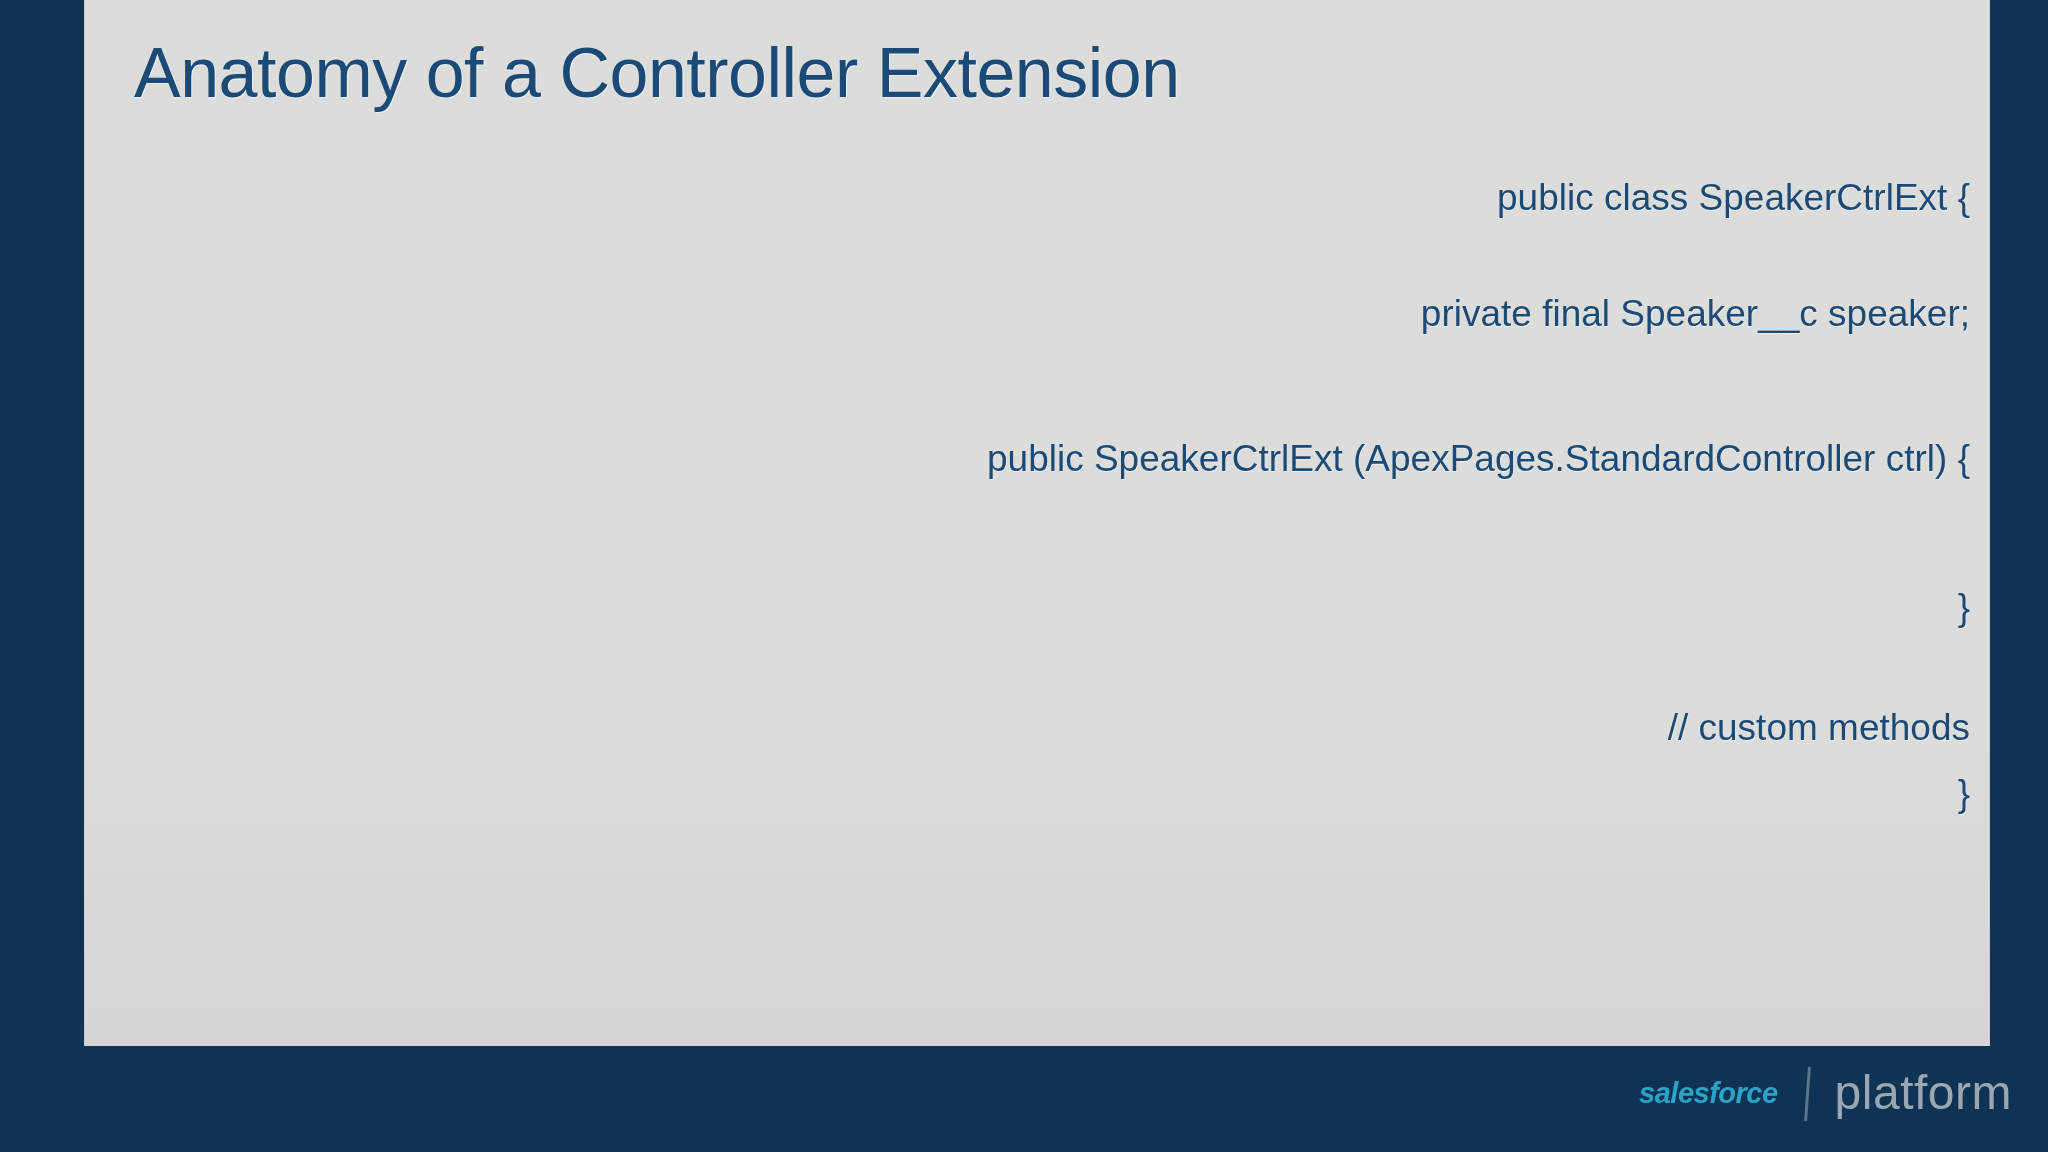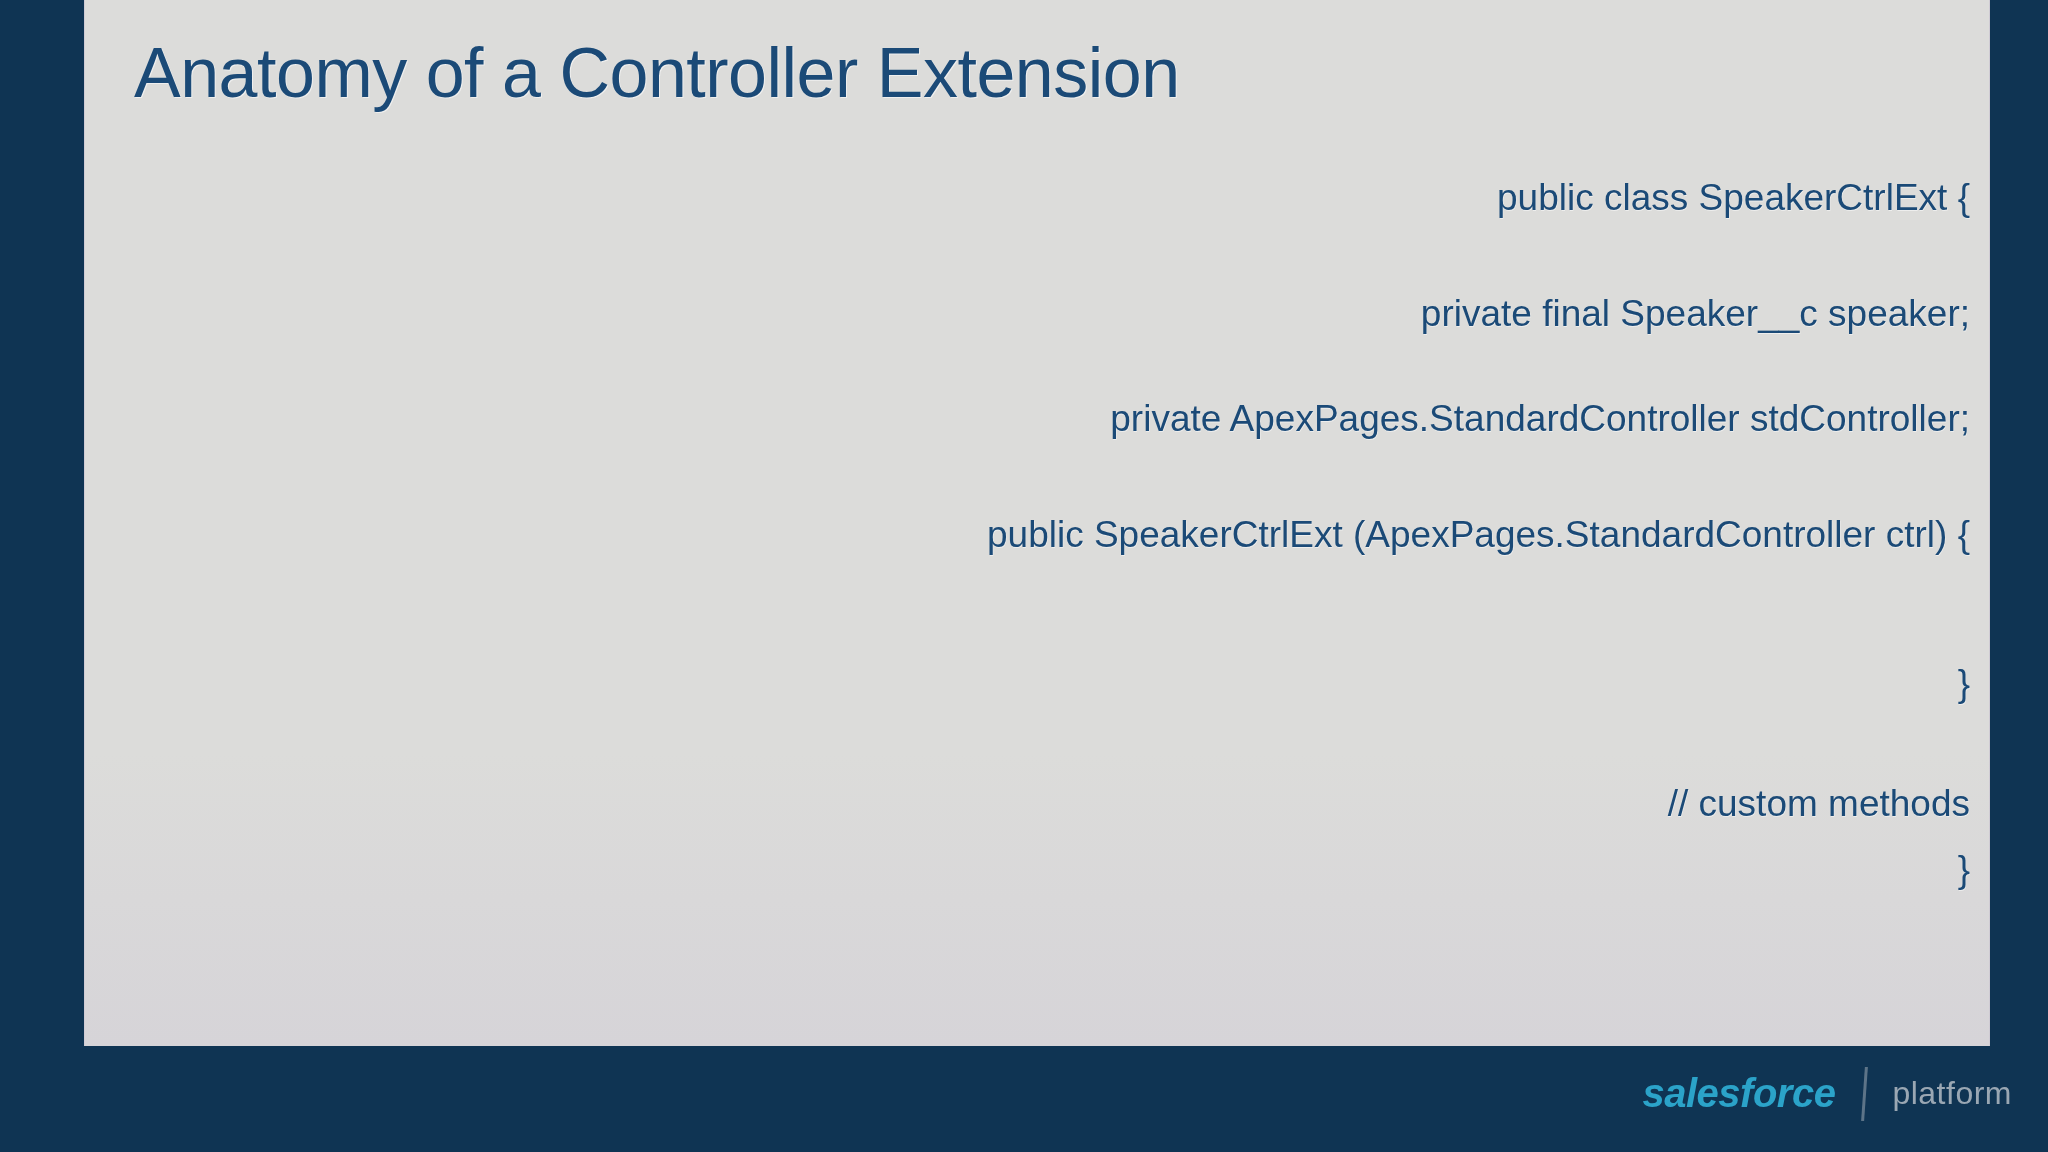--- a/index.html
+++ b/index.html
@@ -73,37 +73,37 @@
   
   .footer-brand {
     position: absolute;
     right: 36px;
     bottom: 22px;
     display: flex;
     align-items: center;
     height: 56px;
   }
   .brand-salesforce {
-    font-size: 40px;
+    font-size: 29px;
     font-style: italic;
     font-weight: bold;
     letter-spacing: -0.5px;
     color: #2ba3c9;
     line-height: 1;
     padding-bottom: 2px;
   }
   .brand-divider {
     width: 3px;
     height: 54px;
     background: #5d7488;
     margin: 0 26px 0 28px;
     transform: skewX(-4deg);
   }
   .brand-platform {
-    font-size: 32px;
+    font-size: 48px;
     color: #9aa7b3;
     letter-spacing: 0.5px;
     line-height: 1;
     padding-bottom: 2px;
     text-align: center;
   }
 </style>
 </head>
 <body>
 
@@ -116,21 +116,20 @@
     <div class="code-block">
 
       <div class="code-line">public class SpeakerCtrlExt {</div>
 
       <div class="gap-lg"></div>
 
       <div class="code-line indent-1">private final Speaker__c speaker;</div>
 
       <div class="gap-md"></div>
 
-      <div class="code-line indent-1">private ApexPages.StandardController stdController;</div>
 
       <div class="gap-lg"></div>
 
       <div class="code-line indent-1">public SpeakerCtrlExt (ApexPages.StandardController ctrl) {</div>
 
       <div class="gap-md"></div>
 
 
       <div class="gap-sm"></div>
 

